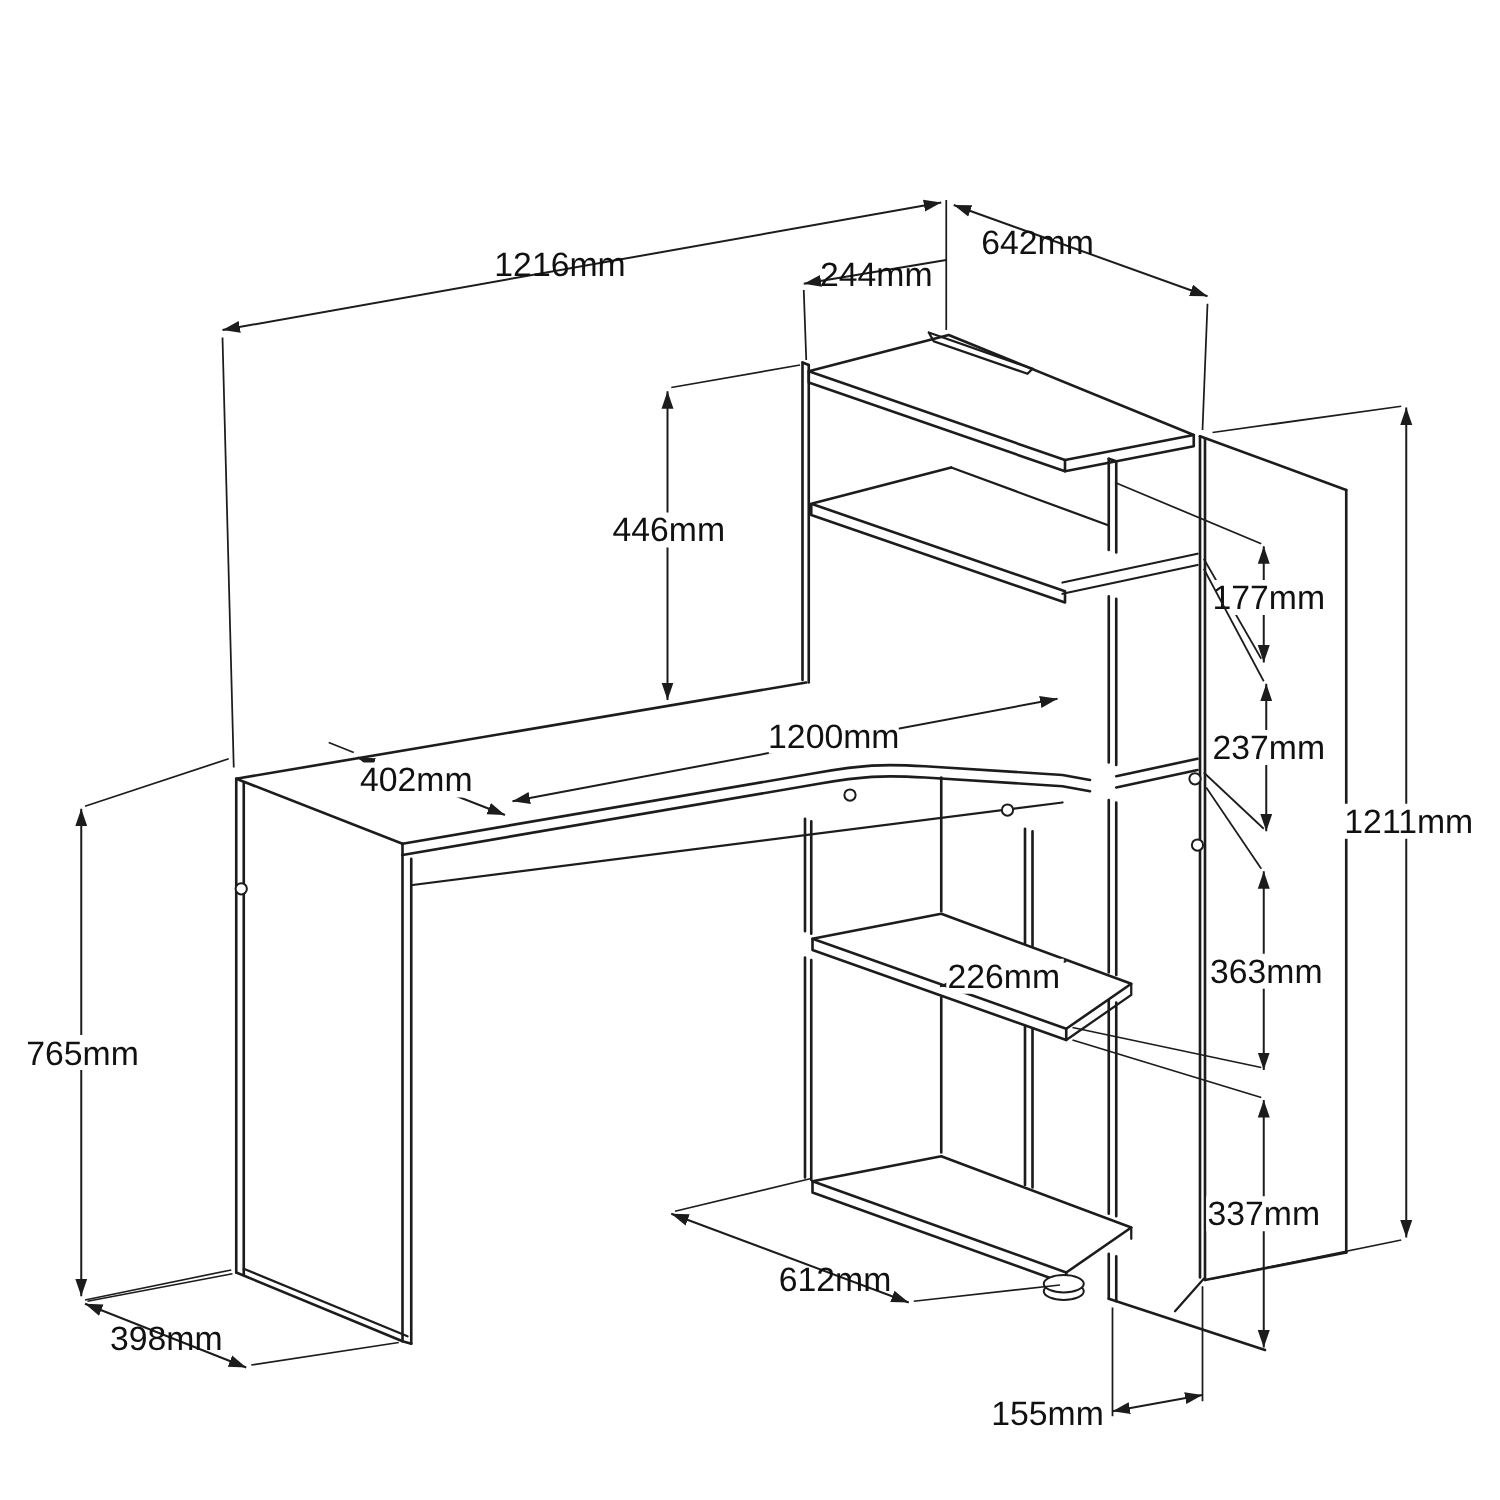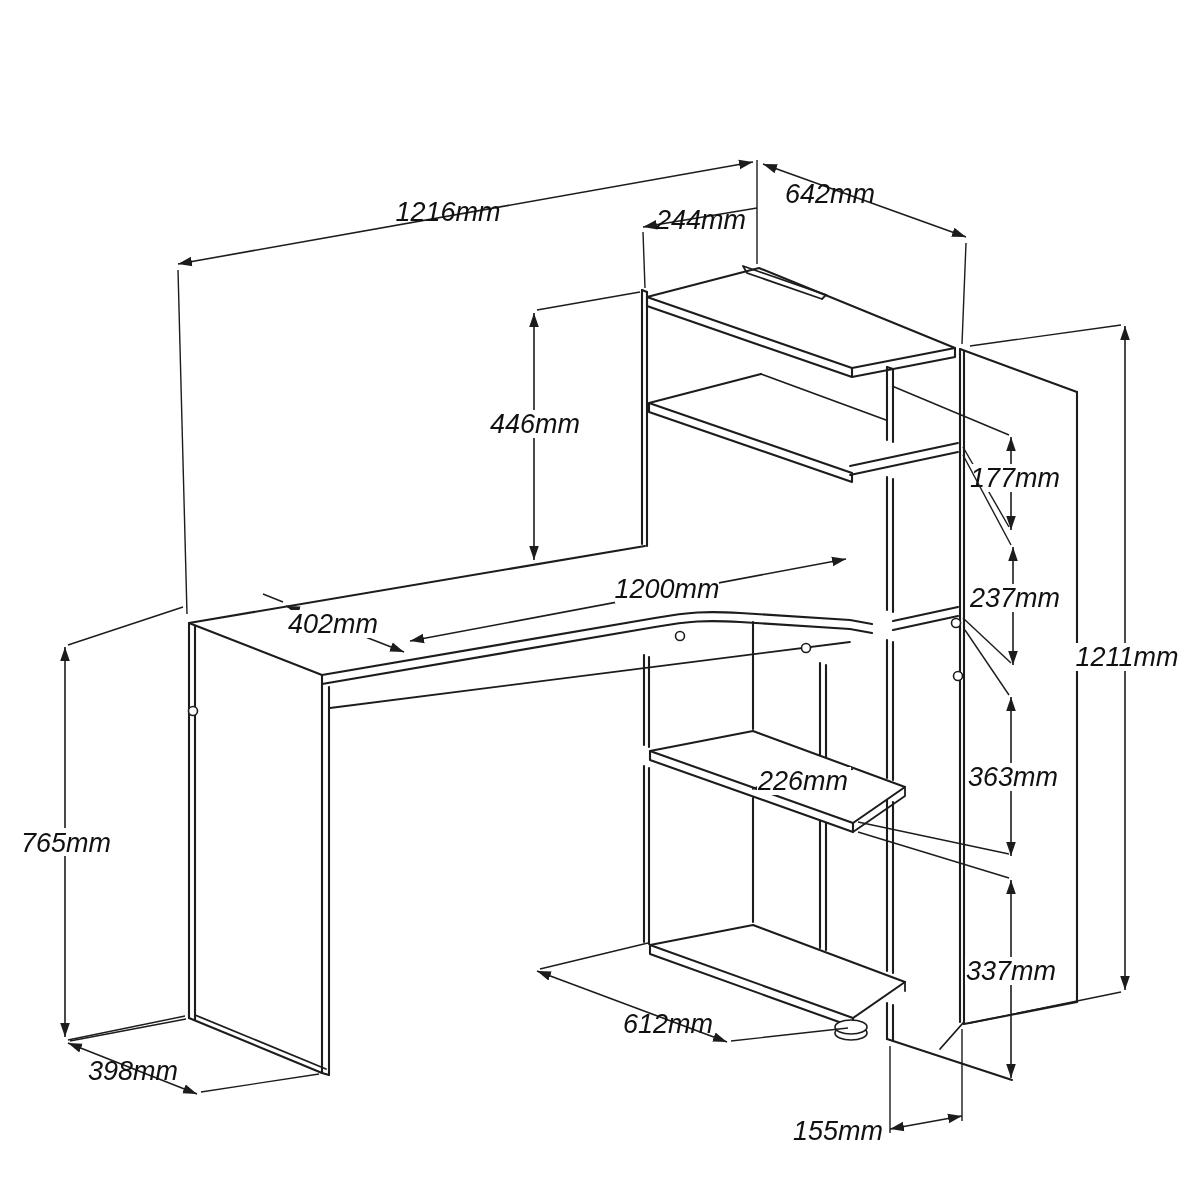--- a/index.html
+++ b/index.html
@@ -1,16 +1,16 @@
 <!DOCTYPE html>
 <html><head>
 <meta charset="utf-8">
 <style>
   html,body{margin:0;padding:0;background:#ffffff;}
-  .page{width:1200px;height:1200px;background:#ffffff;position:relative;overflow:hidden;font-style:italic;}
+  .page{width:1200px;height:1200px;background:#ffffff;position:relative;overflow:hidden;}
   svg{display:block;}
   .furn{stroke:#1c1c1c;stroke-width:2.1;fill:none;stroke-linecap:round;stroke-linejoin:round;}
   .furn-thin{stroke:#1c1c1c;stroke-width:1.8;fill:none;stroke-linecap:round;}
   .dim{stroke:#1c1c1c;stroke-width:1.6;fill:none;}
   .ext{stroke:#1c1c1c;stroke-width:1.4;fill:none;}
   .hole{stroke:#1c1c1c;stroke-width:1.6;fill:#ffffff;}
   .labelbg{fill:#ffffff;stroke:none;}
   text{font-family:"Liberation Sans","DejaVu Sans",sans-serif;font-size:27px;fill:#111111;}
   .t{text-anchor:middle;dominant-baseline:central;}
 </style>

